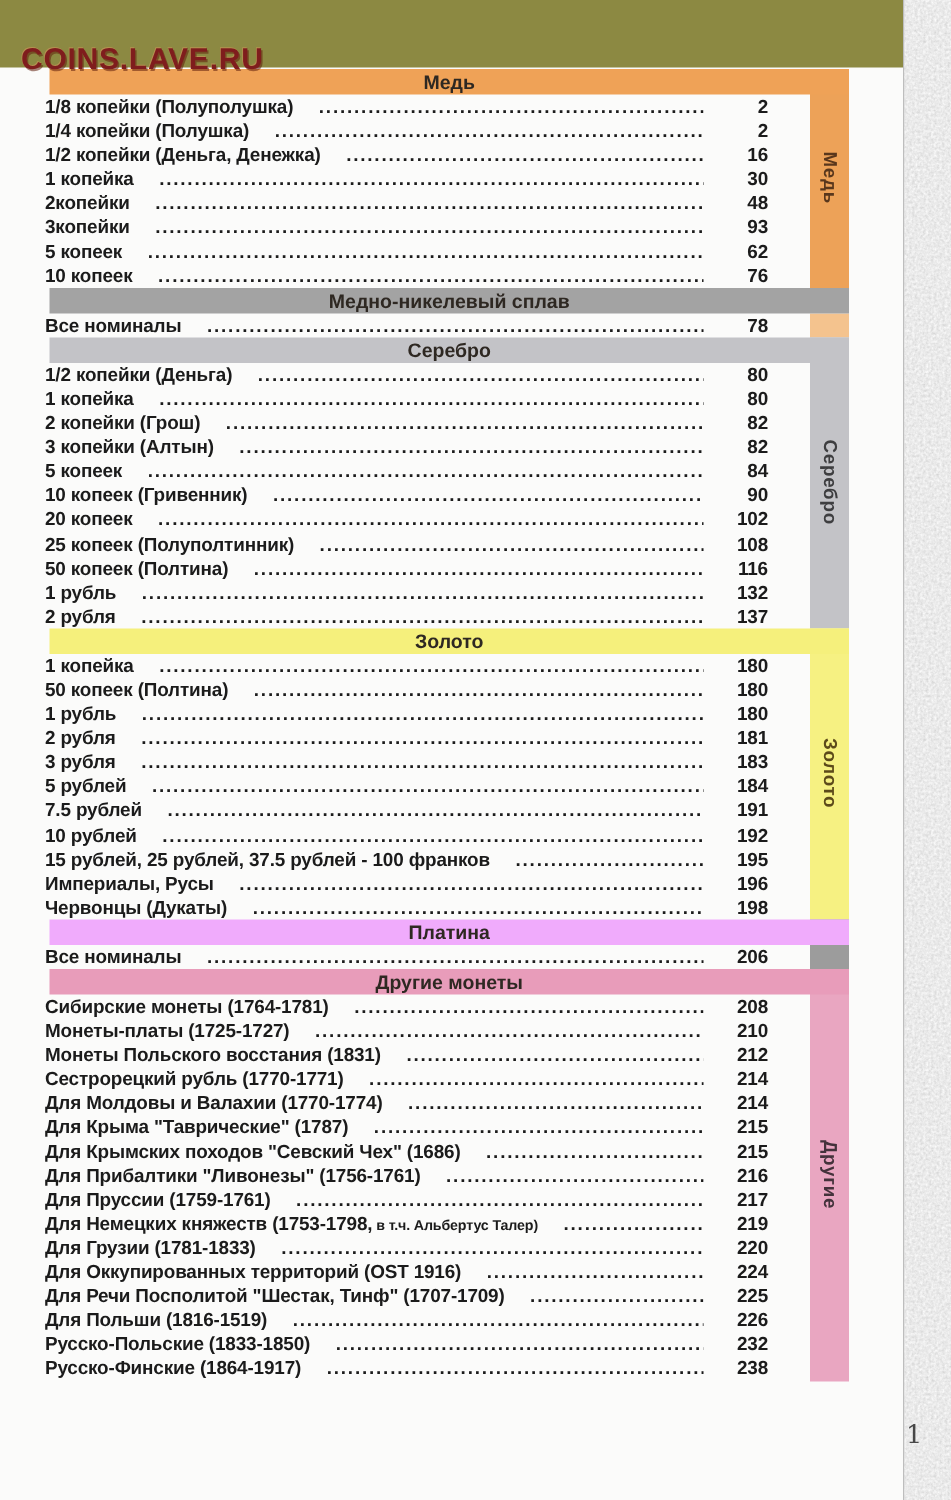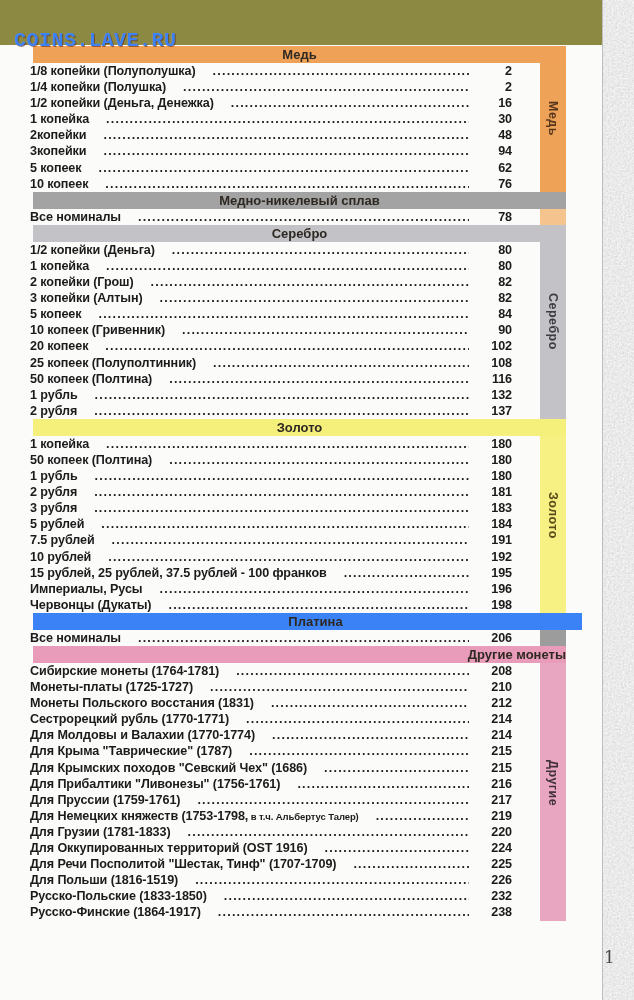--- a/index.html
+++ b/index.html
@@ -69,21 +69,21 @@
           <feFuncG type="linear" slope="0.55" intercept="0.58"></feFuncG>
           <feFuncB type="linear" slope="0.55" intercept="0.58"></feFuncB>
           <feFuncA type="linear" slope="0" intercept="1"></feFuncA>
         </feComponentTransfer>
       </filter>
       <rect x="0" y="0" width="32" height="1000" fill="#c9c9c9"></rect>
       <rect x="0" y="0" width="32" height="1000" filter="url(#grain)" opacity="0.9"></rect>
     </svg>
   </div>
 
-  <div class="watermark" style="color: #3b82f6; font-family: Liberation Mono, monospace;">COINS.LAVE.RU</div>
+  <div class="watermark" style="color: #7f1d1d;">COINS.LAVE.RU</div>
 
   <div class="pagenum">1</div>
 
   <div class="content" id="content">
       <div class="section">
         <div class="tab" style="background: rgb(237, 162, 88);">
           <span class="tab-label" style="color: rgb(89, 55, 28);">Медь</span>
         </div>
         <div class="band" style="background: rgb(239, 162, 87);">
           <span>Медь</span>
@@ -110,21 +110,21 @@
             <span class="pg">30</span>
           </div>
           <div class="row">
             <span class="label">2копейки</span>
             <span class="dots"></span>
             <span class="pg">48</span>
           </div>
           <div class="row">
             <span class="label">3копейки</span>
             <span class="dots"></span>
-            <span class="pg">94</span>
+            <span class="pg">93</span>
           </div>
           <div class="row">
             <span class="label">5 копеек</span>
             <span class="dots"></span>
             <span class="pg">62</span>
           </div>
           <div class="row">
             <span class="label">10 копеек</span>
             <span class="dots"></span>
             <span class="pg">76</span>
@@ -269,36 +269,36 @@
           </div>
           <div class="row">
             <span class="label">Червонцы (Дукаты)</span>
             <span class="dots"></span>
             <span class="pg">198</span>
           </div>
         </div>
       </div>
       <div class="section">
         <div class="tab" style="background: rgb(156, 156, 156);"></div>
-        <div class="band" style="background: #3b82f6; padding-left: 16px;">
+        <div class="band" style="background: #f0abfc;">
           <span>Платина</span>
         </div>
         <div class="rows">
           <div class="row">
             <span class="label">Все номиналы</span>
             <span class="dots"></span>
             <span class="pg">206</span>
           </div>
         </div>
       </div>
       <div class="section">
         <div class="tab" style="background: rgb(233, 166, 193);">
           <span class="tab-label" style="color: rgb(68, 50, 59);">Другие</span>
         </div>
-        <div class="band" style="background: rgb(232, 156, 186); justify-content: flex-end;">
+        <div class="band" style="background: rgb(232, 156, 186);">
           <span>Другие монеты</span>
         </div>
         <div class="rows">
           <div class="row">
             <span class="label">Сибирские монеты (1764-1781)</span>
             <span class="dots"></span>
             <span class="pg">208</span>
           </div>
           <div class="row">
             <span class="label">Монеты-платы (1725-1727)</span>

